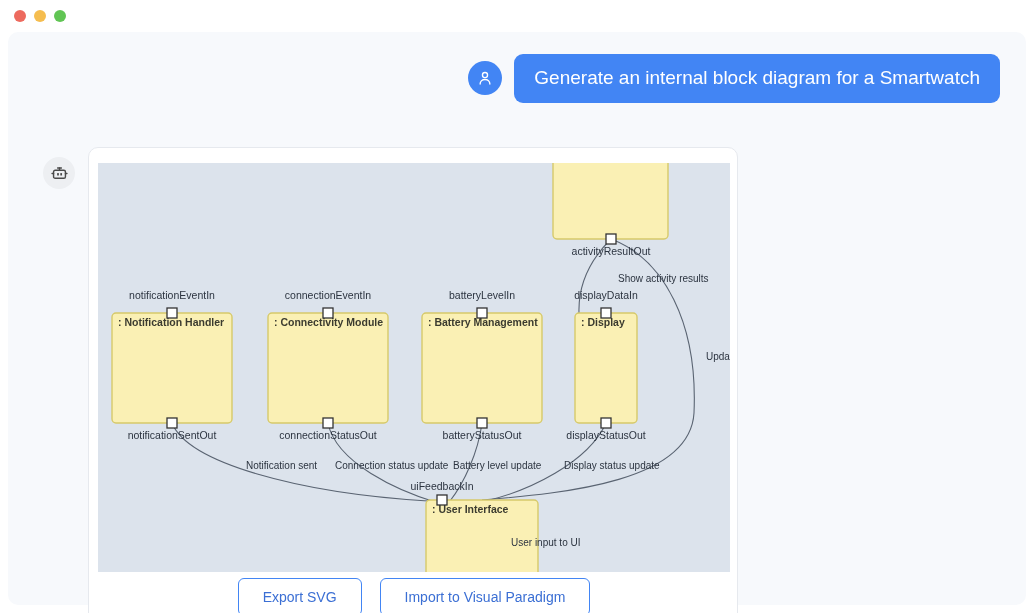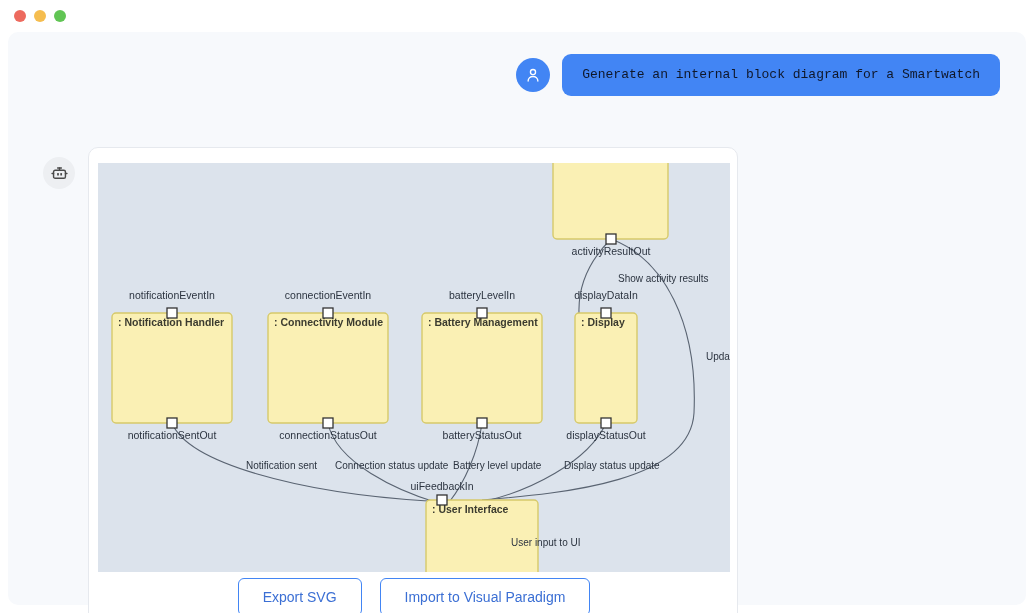--- a/index.html
+++ b/index.html
@@ -40,27 +40,26 @@
     display: flex; align-items: center; gap: 12px;
   }
   .user-avatar {
     width: 34px; height: 34px; border-radius: 50%;
     background: #4285F4;
     display: flex; align-items: center; justify-content: center;
     flex: none;
   }
   .user-bubble {
     background: #4285F4;
-    color: #0f172a;
-    font-size: 13px;
+    color: #ffffff;
+    font-size: 19px;
     padding: 14px 20px;
     border-radius: 9px;
     white-space: nowrap;
     line-height: 1.1;
-    font-family: Liberation Mono, monospace;
   }
 
   .bot-avatar {
     position: absolute; left: 35px; top: 125px;
     width: 32px; height: 32px; border-radius: 50%;
     background: #EDEFF2;
     display: flex; align-items: center; justify-content: center;
   }
 
   .result-card {

